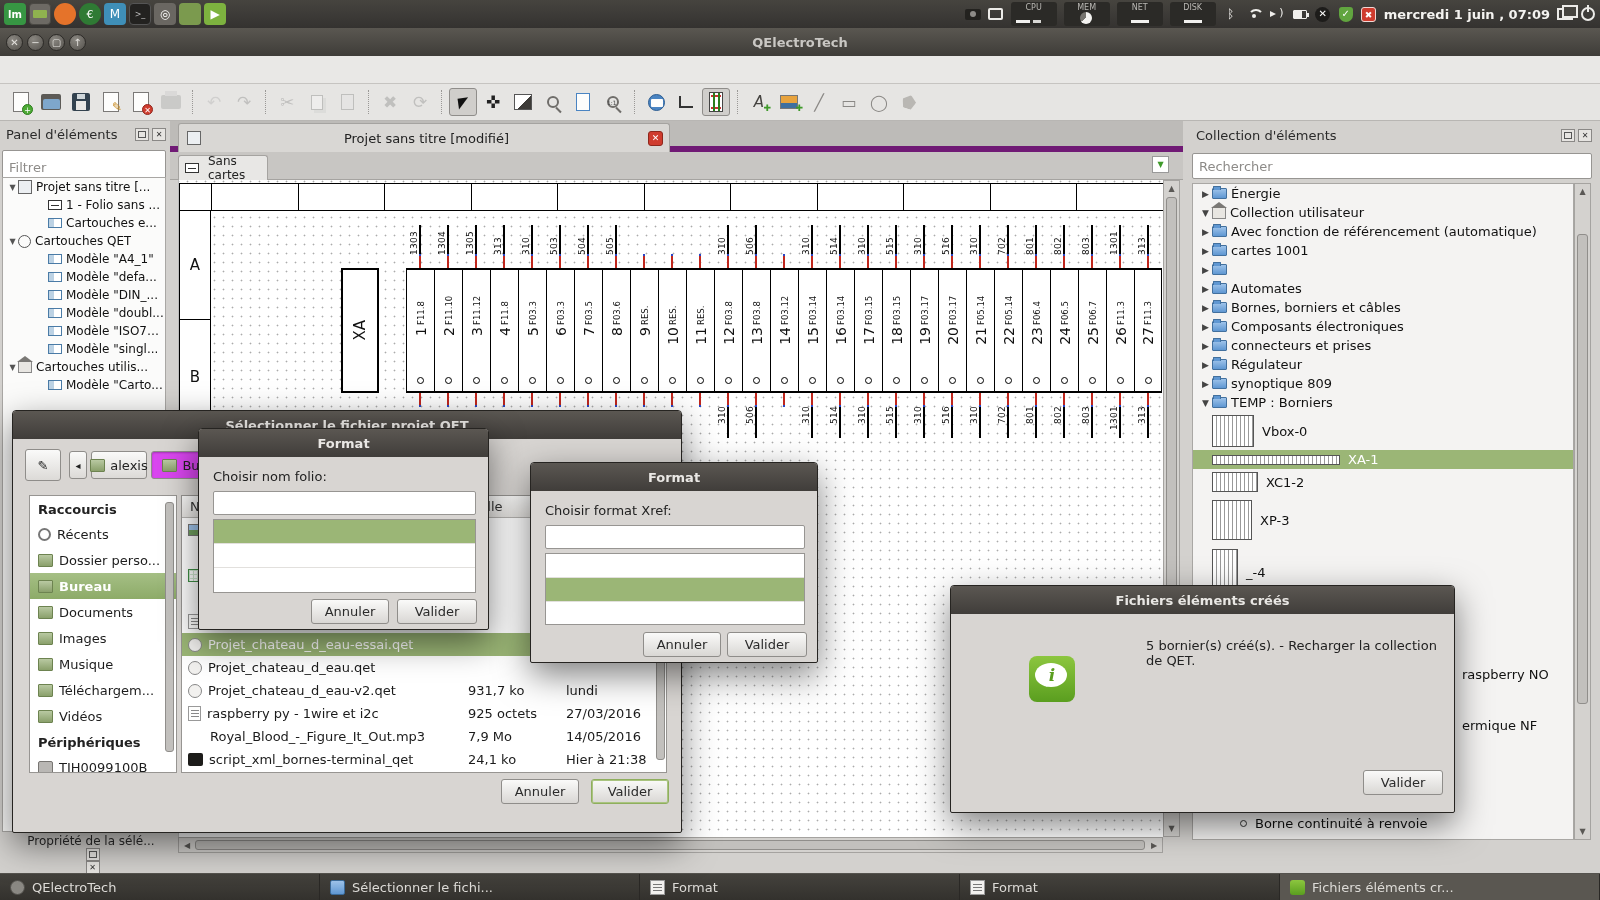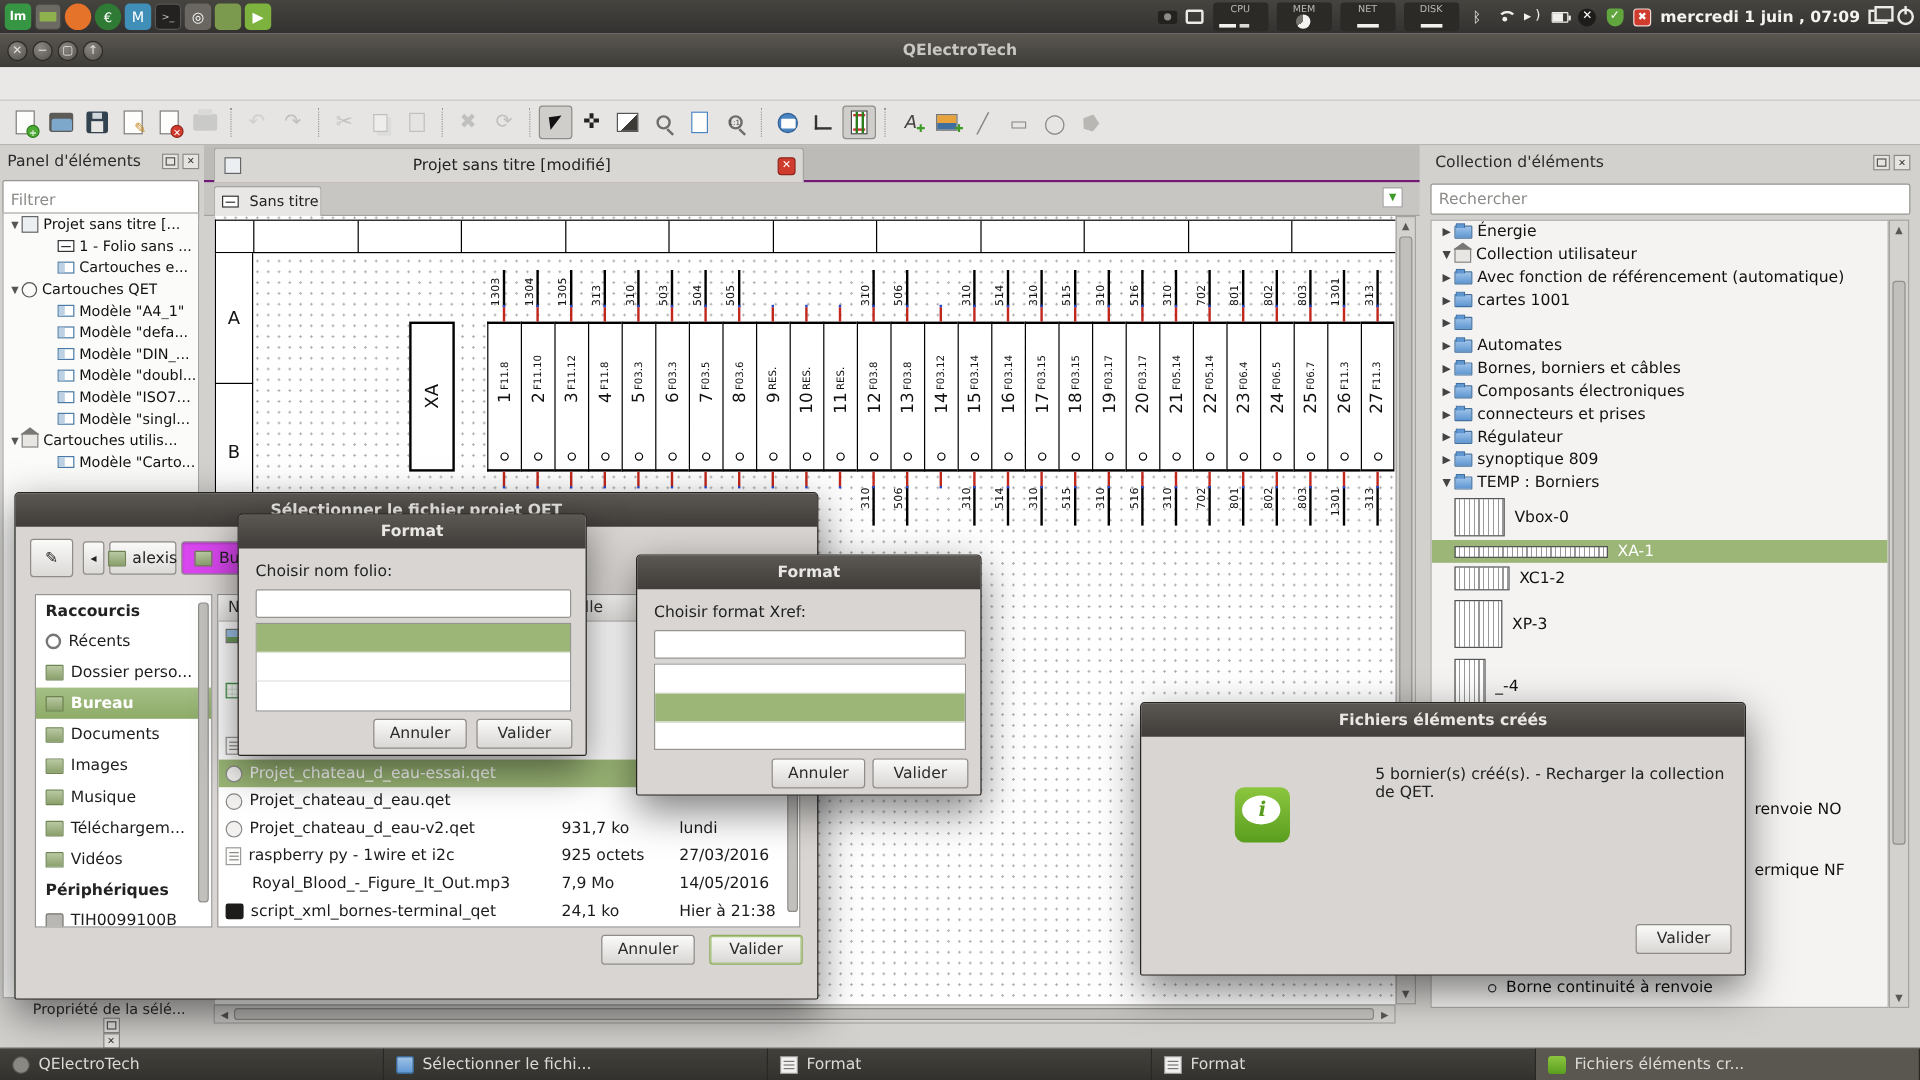--- a/index.html
+++ b/index.html
@@ -118,21 +118,21 @@
   
   .rp-row{display:flex;align-items:center;min-height:19px;font-size:13px;color:#111;white-space:nowrap;padding-left:6px;}
   .rp-row .arr{width:13px;font-size:9px;color:#444;text-align:center;flex:none;}
   .rp-row.selected{background:var(--green);color:#fff;}
   .el{flex:none;margin-right:8px;background:#fff;border:1px solid #555;position:relative;}
   .el.lines{background:repeating-linear-gradient(90deg,#fff 0 3px,#999 3px 4px);}
   .e-v5{width:42px;height:32px;} .e-h{width:128px;height:10px;} .e-h2{width:46px;height:20px;}
   .e-3{width:40px;height:40px;} .e-1{width:26px;height:46px;}
   .tall36{height:38px;} .tall26{height:26px;} .tall48{height:50px;} .tall52{height:54px;}
   
-  #tabbar{left:170px;top:121px;width:1013px;height:31px;background:#bdbbb8;border-bottom:2px solid #701a75;}
+  #tabbar{left:170px;top:121px;width:1013px;height:31px;background:#bdbbb8;border-bottom:6px solid #701a75;}
   #ptab{position:absolute;left:8px;top:2px;width:492px;height:29px;background:#d9d7d4;border:1px solid #a5a3a0;border-bottom:none;border-radius:3px 3px 0 0;display:flex;align-items:center;}
   #ptab .cap{flex:1;text-align:center;font-size:13px;color:#222;}
   #ptab .tclose{width:15px;height:15px;background:#cf3c2e;border:1px solid #8e271c;border-radius:3px;color:#fff;font-size:9px;line-height:13px;text-align:center;margin-right:6px;}
   #ptab .ticn{margin-left:8px;}
   #foliobar{left:170px;top:152px;width:1013px;height:28px;background:#c8c6c3;border-bottom:1px solid #a5a3a0;}
   #ftab{position:absolute;left:8px;top:3px;width:90px;height:25px;background:#e8e7e5;border:1px solid #a5a3a0;border-bottom:none;border-radius:3px 3px 0 0;display:flex;align-items:center;gap:5px;padding-left:6px;font-size:12px;color:#222;}
   #foliolist{position:absolute;right:14px;top:4px;width:17px;height:17px;background:#fff;border:1px solid #999;color:#3f9a2a;font-size:8px;text-align:center;line-height:15px;}
   #canvas{left:178px;top:180px;width:985px;height:657px;background:#fff;background-image:radial-gradient(circle,#ababab 0.8px,transparent 1.1px);background-size:9px 9px;background-position:4px 6px;overflow:hidden;border-left:1px solid #bbb;}
   .colhdr{position:absolute;left:0;top:3px;width:985px;height:28px;display:flex;background:#fff;border:1px solid #000;border-right:none;}
   .colhdr .corner{width:32px;border-right:1px solid #000;flex:none;}
@@ -465,21 +465,21 @@
 <div class="abs" id="tabbar">
   <div id="ptab">
     <span class="ti i-project ticn"></span>
     <span class="cap">Projet sans titre [modifié]</span>
     <span class="tclose">✕</span>
   </div>
 </div>
 <div class="abs" id="foliobar">
   <div id="ftab">
     <span class="ti i-folio"></span>
-    <span>Sans titre</span>
+    <span>Sans cartes</span>
   </div>
   <span id="foliolist">▼</span>
 </div>
 
 <div class="abs" id="canvas">
   <div class="colhdr">
     <div class="corner"></div>
     <div style="display:flex;flex:1;">
 
     <div class="c"></div>
@@ -1052,21 +1052,21 @@
       <span class="arr"></span>
       <span class="ti i-el-3 el lines e-3"></span>
       <span class="lbl">XP-3</span>
     </div>
     <div class="rp-row ind2 tall52">
       <span class="arr"></span>
       <span class="ti i-el-1 el lines e-1"></span>
       <span class="lbl">_-4</span>
     </div>
   </div>
-<span class="abs" style="left:1462px;top:667px;font-size:13px;color:#111;">renvoie NO</span>
+<span class="abs" style="left:1462px;top:667px;font-size:13px;color:#111;">raspberry NO</span>
 <span class="abs" style="left:1462px;top:718px;font-size:13px;color:#111;">ermique NF</span>
 <div class="abs" style="left:1240px;top:816px;display:flex;align-items:center;gap:8px;font-size:13px;color:#111;">
   <span style="width:7px;height:7px;border:1px solid #333;border-radius:50%;display:inline-block;"></span>
   <span>Borne continuité à renvoie</span>
 </div>
 <div class="abs sb" style="left:1574px;top:183px;width:17px;height:657px;">
   <span class="arrow" style="top:3px;">▲</span>
     <span class="arrow" style="bottom:3px;">▼</span>
   <span class="thumb" style="left:2px;top:50px;width:11px;height:470px;"></span>
 </div>

